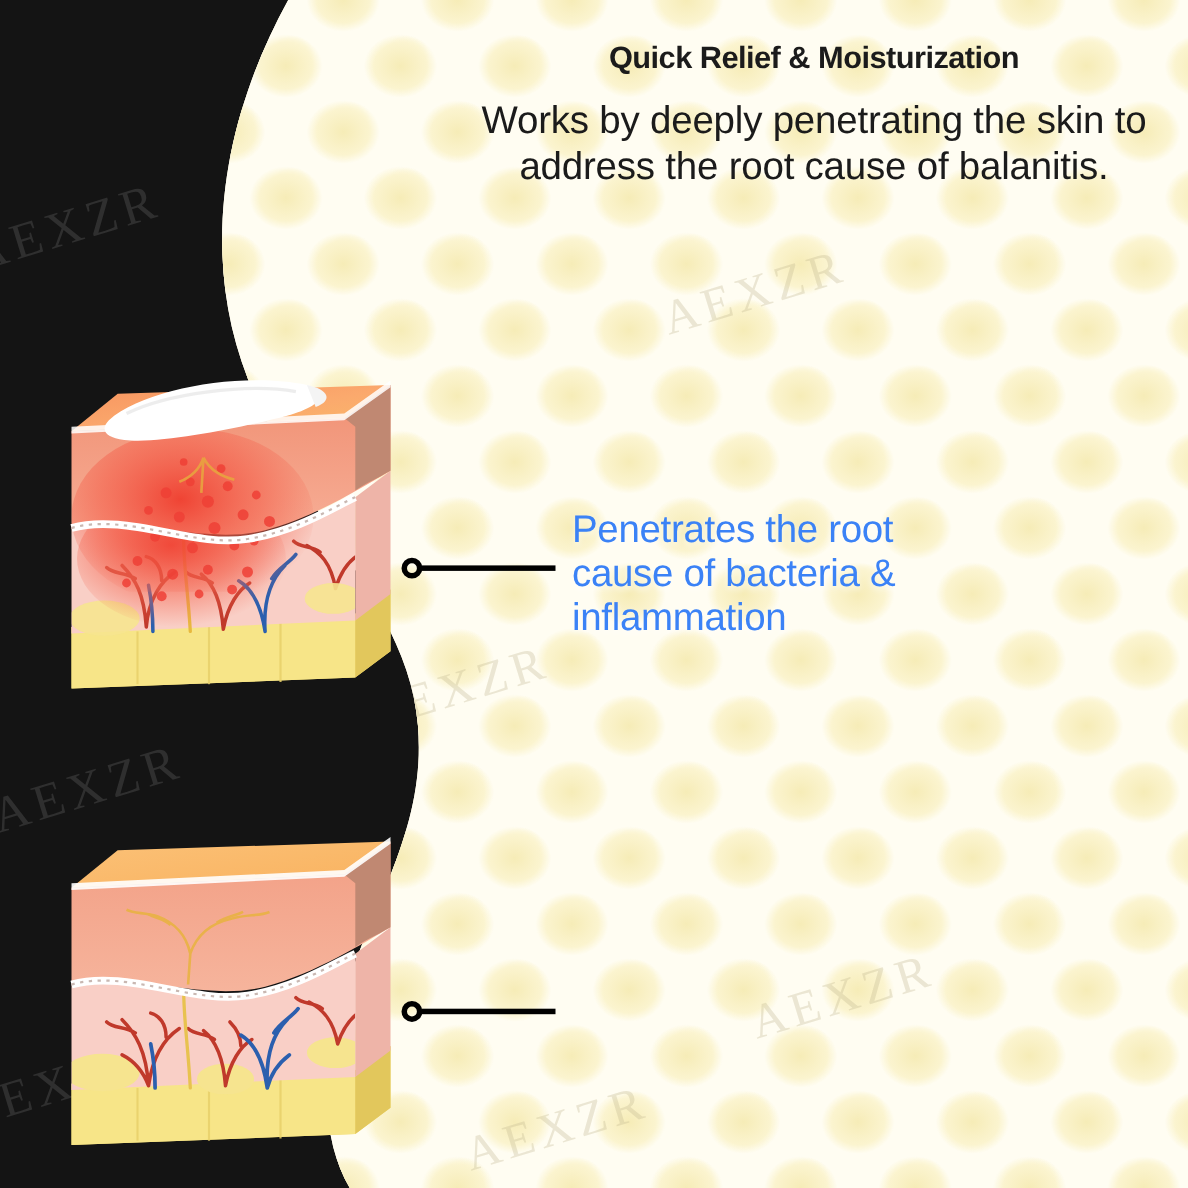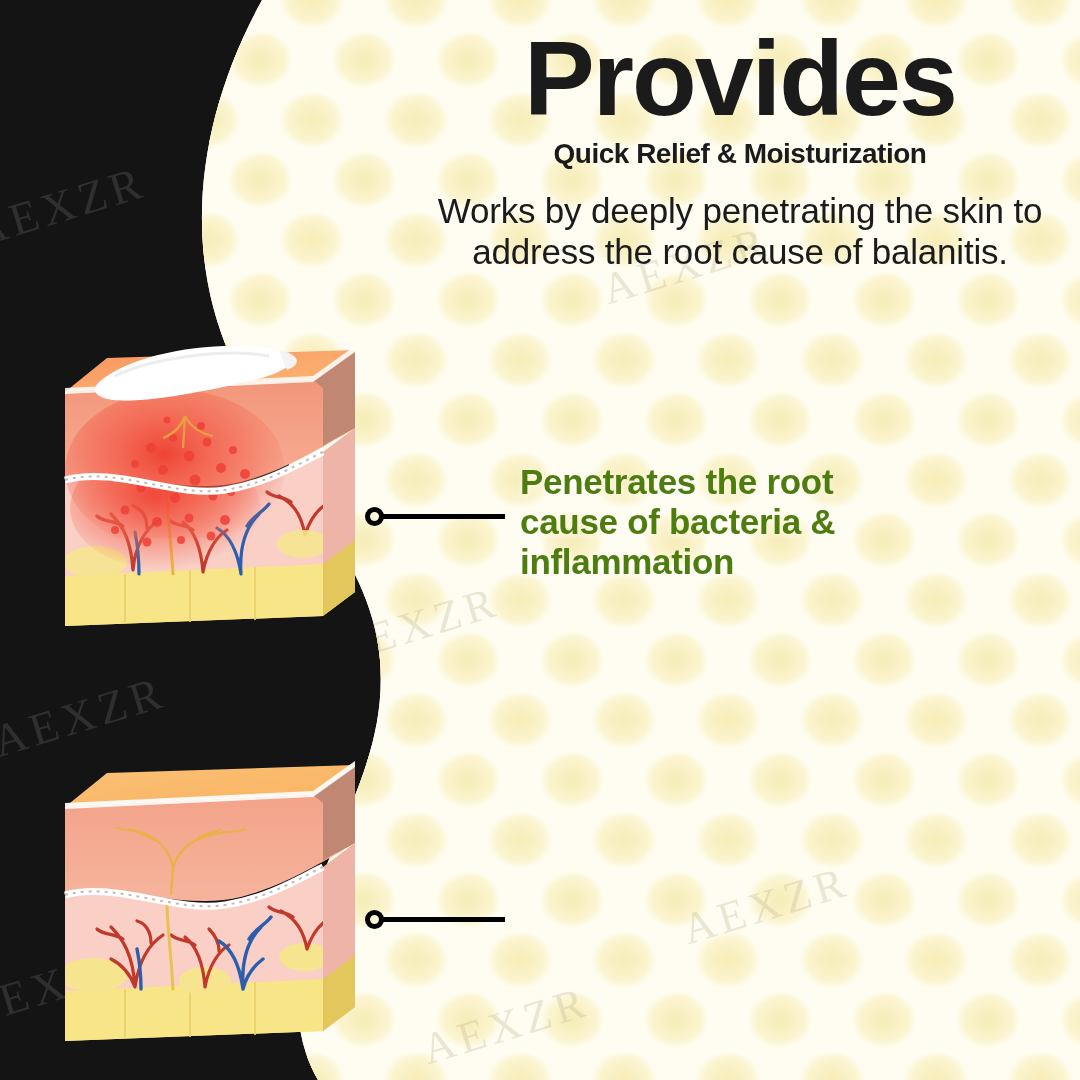--- a/index.html
+++ b/index.html
@@ -60,21 +60,21 @@
     letter-spacing:-.5px;line-height:1.05;
   }
   .h-body{
     font-size:35px;font-weight:400;color:#1b1b1b;margin:22px 0 0 0;
     line-height:1.18;letter-spacing:-.2px;
   }
 
   
   .callout{position:absolute;}
   .callout .c-text{
-    font-size:35px;line-height:1.14;color:#4d7c0f;font-weight:700;
+    font-size:35px;line-height:1.14;color:#3b82f6;font-weight:400;
     letter-spacing:-.3px;white-space:pre-line;
     text-shadow:0 2px 6px rgba(255,255,255,.75);
   }
   .leader{position:absolute;height:22px;display:flex;align-items:center;}
   .leader .dot{
     width:19px;height:19px;border-radius:50%;
     border:5px solid #000;background:transparent;box-sizing:border-box;flex:0 0 auto;
   }
   .leader .ln{height:5px;background:#000;flex:1 1 auto;margin-left:-1px;}
 
@@ -290,21 +290,20 @@
         <path d="M118,122 C114,104 104,94 88,88 M118,122 C124,104 138,94 156,90 M88,88 C76,84 68,86 60,82 M156,90 C170,86 180,88 190,84 M118,122 L116,150"></path>
         <path d="M100,96 C94,90 86,90 80,86 M142,94 C150,88 158,88 166,84"></path>
       </g>
 
       <path d="M10,150 C60,136 120,168 170,160 C215,153 250,130 268,122" stroke="#ffffff" stroke-width="7" fill="none"></path>
       <path d="M10,150 C60,136 120,168 170,160 C215,153 250,130 268,122" stroke="#c9b8b2" stroke-width="2" stroke-dasharray="3 5" fill="none"></path>
     </svg>
   </div>
 
   <div class="headline">
-    <h1 class="h-title">Provides</h1>
     <h2 class="h-sub">Quick Relief &amp; Moisturization</h2>
     <p class="h-body">Works by deeply penetrating the skin to address the root cause of balanitis.</p>
   </div>
 
   <div class="leader" id="c1-lead">
     <span class="dot"></span>
     <span class="ln"></span>
   </div>
   <div class="callout" id="c1">
     <div class="c-text">Penetrates the root

